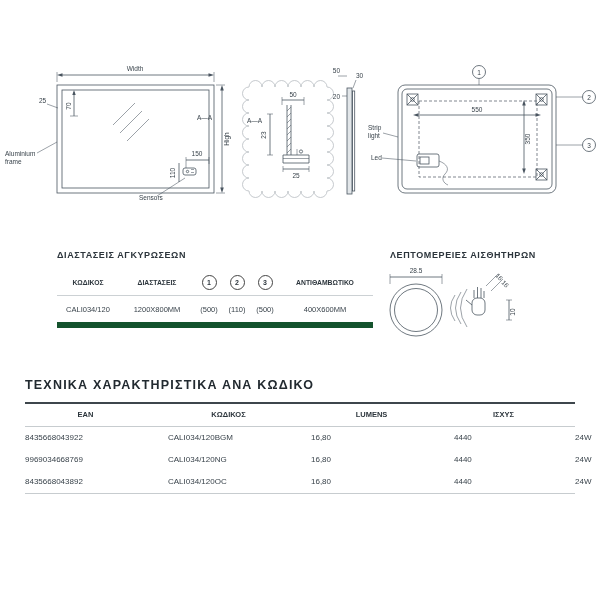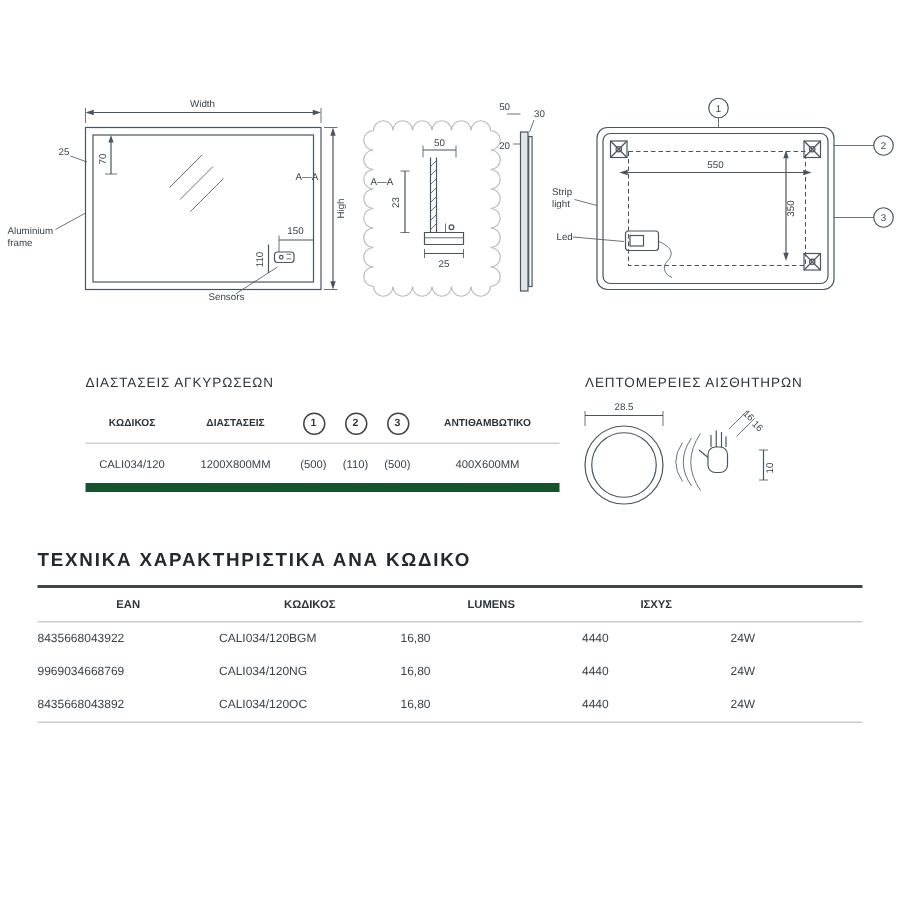--- a/index.html
+++ b/index.html
@@ -7,29 +7,29 @@
   .sheet{position:relative;width:600px;height:600px;background:#fff;overflow:hidden;}
   .abs{position:absolute;}
   svg text{font-family:"Liberation Sans",sans-serif;fill:#39434b;stroke:none;font-size:6.5px;}
   .draw line,.draw rect,.draw path,.draw circle{stroke:#4a5560;fill:none;stroke-width:0.8;}
   .draw .arr{fill:#4a5560;stroke:none;}
   .draw .thin{stroke-width:0.55;}
   .draw .cloud{stroke:#b7bdc1;}
   .draw .dash{stroke-dasharray:3 2;stroke-width:0.7;}
   .draw .fillg{fill:#e2e6e9;}
   .draw .wht{fill:#fff;}
-  .sec-title{font-size:9px;font-weight:normal;letter-spacing:0.6px;color:#2c353c;}
+  .sec-title{font-size:9px;font-weight:bold;letter-spacing:0.6px;color:#2c353c;}
   .anch-grid{display:grid;grid-template-columns:62px 76px 28px 28px 28px 92px;align-items:center;}
   .anch-head{height:26px;border-bottom:1px solid #ccd1d4;font-size:6.8px;font-weight:bold;color:#2c353c;}
   .anch-row{height:26px;border-bottom:6px solid #14532d;font-size:7.5px;color:#39434b;}
   .anch-grid>div{text-align:center;}
   .circ{display:inline-flex;align-items:center;justify-content:center;width:13px;height:13px;border:1px solid #444;border-radius:50%;font-size:7px;font-weight:bold;}
   .tech-title{font-size:12.5px;font-weight:bold;letter-spacing:1.2px;color:#222a30;}
   .tech-table{margin-top:10px;border-top:2px solid #3e464c;border-bottom:1px solid #c7cccf;}
-  .tech-grid{display:grid;grid-template-columns:22% 22% 22% 18% 16%;align-items:center;}
+  .tech-grid{display:grid;grid-template-columns:22% 22% 22% 18% 16%;align-items:center;gap:22px;}
   .tech-head{border-bottom:1px solid #c7cccf;font-size:7.5px;font-weight:bold;color:#2c353c;padding:5px 0;}
   .tech-head>div{text-align:center;white-space:pre-line;line-height:1.55;}
   .tech-row{height:22px;font-size:8px;color:#39434b;}
   .tech-row>div{text-align:left;}
 </style>
 </head>
 <body>
 
 <div class="sheet">
 
@@ -235,21 +235,21 @@
     <line class="thin" x1="106" y1="27" x2="118" y2="15"></line>
     <text x="110" y="12" font-size="5.5" transform="rotate(45 110 12)">16</text>
     <text x="116" y="19" font-size="5.5" transform="rotate(45 116 19)">16</text>
 
     <line x1="124" y1="36" x2="124" y2="56"></line>
     <line class="thin" x1="121" y1="36" x2="127" y2="36"></line>
     <line class="thin" x1="121" y1="56" x2="127" y2="56"></line>
     <text x="130" y="48" text-anchor="middle" transform="rotate(-90 130 48)">10</text>
   </svg>
 
-  <div class="abs" style="left:25px;top:366px;width:550px">
+  <div class="abs" style="left:25px;top:378px;width:550px">
     <div class="tech-title">ΤΕΧΝΙΚΑ ΧΑΡΑΚΤΗΡΙΣΤΙΚΑ ΑΝΑ ΚΩΔΙΚΟ</div>
     <div class="tech-table">
       <div class="tech-grid tech-head">
         <div>EAN</div>
         <div>ΚΩΔΙΚΟΣ</div>
         <div>LUMENS</div>
         <div>ΙΣΧΥΣ</div>
       </div>
       <div class="tech-grid tech-row">
         <div>8435668043922</div>

